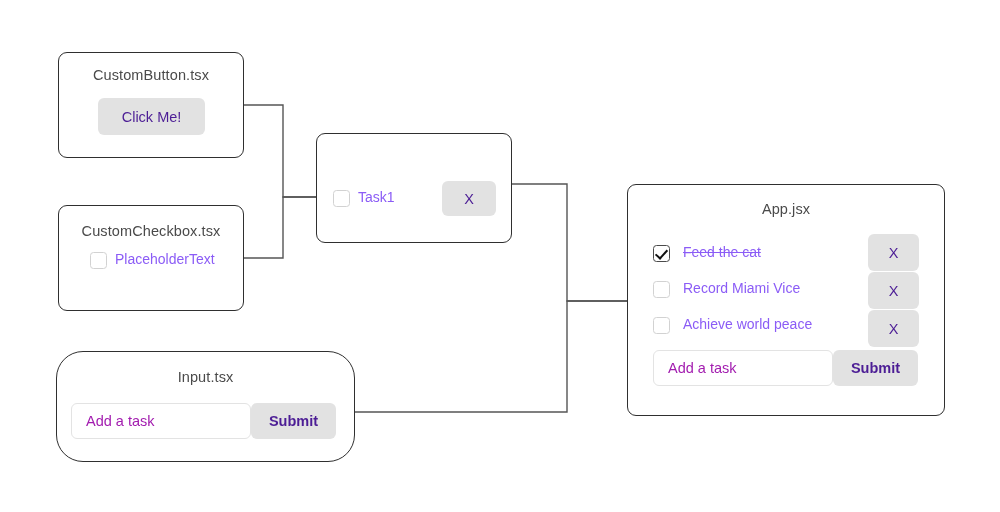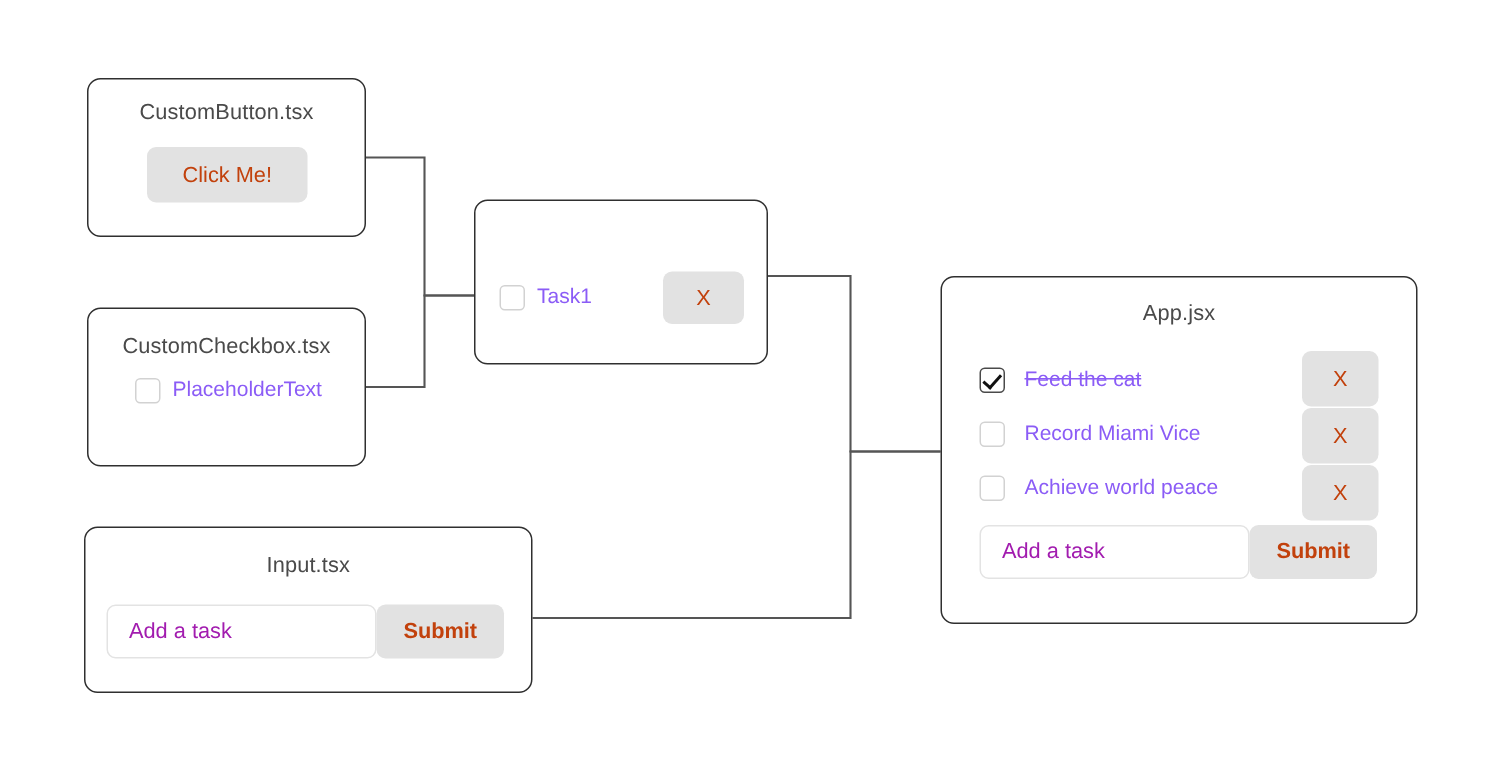--- a/index.html
+++ b/index.html
@@ -43,34 +43,34 @@
     width: 100%;
     text-align: center;
     font-size: 14.5px;
     color: #4a4a4a;
     letter-spacing: .1px;
   }
 
   .p-custombutton   { left: 58px;  top: 52px;  width: 186px; height: 106px; }
   .p-customcheckbox { left: 58px;  top: 205px; width: 186px; height: 106px; }
   .p-todorow        { left: 316px; top: 133px; width: 196px; height: 110px; }
-  .p-input          { left: 56px;  top: 351px; width: 299px; height: 111px; }
+  .p-input          { left: 56px;  top: 351px; width: 299px; height: 111px; border-radius: 27px; }
   .p-app            { left: 627px; top: 184px; width: 318px; height: 232px; }
 
   
   .btn {
     position: absolute;
     box-sizing: border-box;
     background: #e2e2e2;
     border-radius: 6px;
     display: flex;
     align-items: center;
     justify-content: center;
     font-size: 14.5px;
-    color: #c2410c;
+    color: #4c1d95;
   }
   .btn-strong { font-weight: bold; }
 
   .textfield {
     position: absolute;
     box-sizing: border-box;
     background: #ffffff;
     border: 1.3px solid #e3e3e3;
     border-radius: 6px;
     display: flex;

